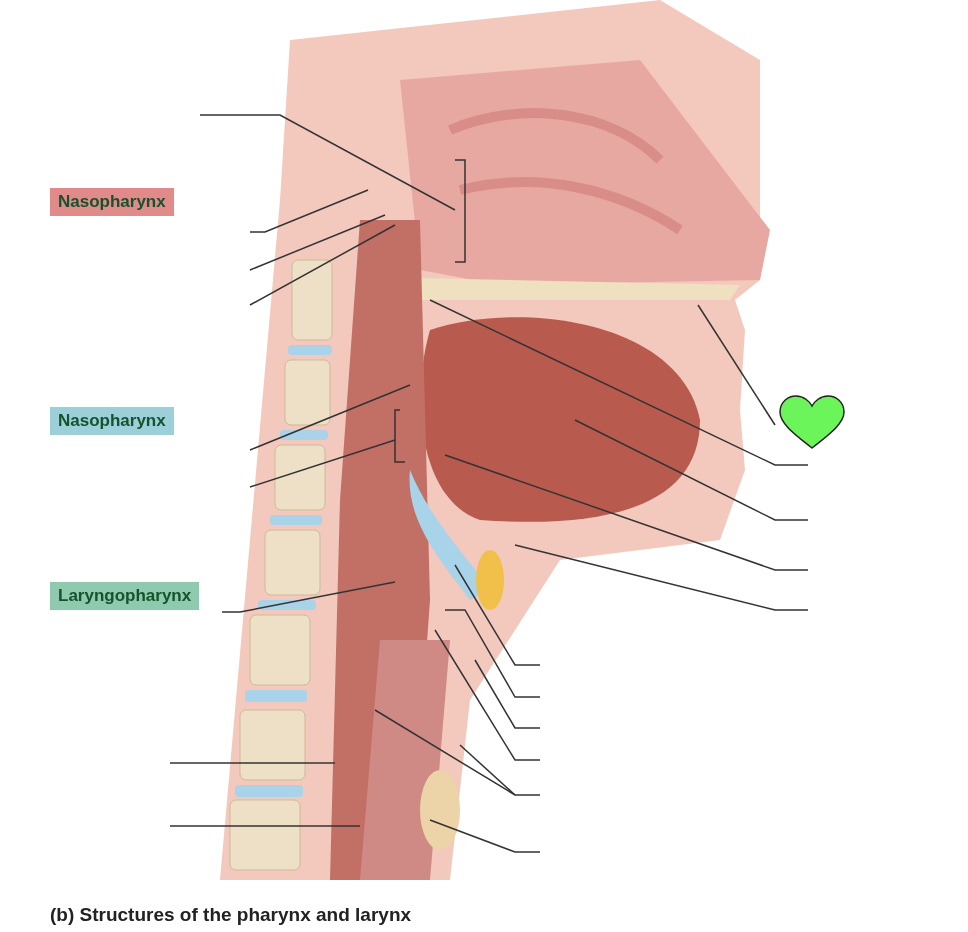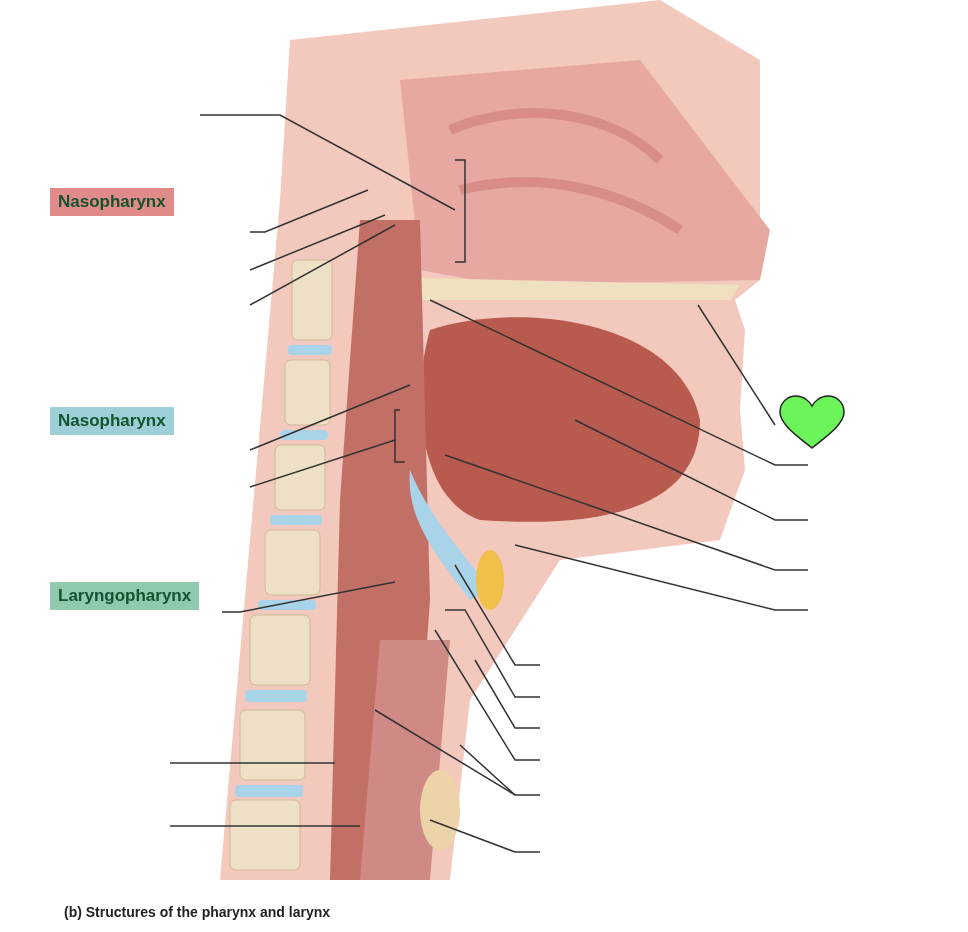--- a/index.html
+++ b/index.html
@@ -1,19 +1,19 @@
 <!DOCTYPE html>
 <html><head>
 <meta charset="utf-8">
 <style>
   html,body{margin:0;padding:0;background:#fff;}
   body{width:968px;height:932px;position:relative;overflow:hidden;font-family:"Liberation Sans",sans-serif;}
   .art{position:absolute;left:0;top:0;}
   .label{position:absolute;font-weight:bold;font-size:17px;color:#14532d;padding:4px 8px;line-height:20px;}
-  .caption{position:absolute;left:64px;top:904px;font-weight:bold;font-size:14px;color:#222;}
+  .caption{position:absolute;left:50px;top:904px;font-weight:bold;font-size:19px;color:#222;}
 </style>
 </head>
 <body>
 
 <svg class="art" width="968" height="932" viewBox="0 0 968 932">
 
   <path d="M290 40 L660 0 L760 60 L760 280 L735 300 L745 330 L740 410 L745 470 L720 540 L560 560 L470 700 L450 880 L220 880 L280 200 Z" fill="#f3c9bd"></path>
 
   <path d="M400 80 L640 60 L770 230 L760 280 L500 285 L420 270 Z" fill="#e7a8a2"></path>
   <path d="M450 130 C520 100 610 110 660 160" stroke="#d88d88" stroke-width="10" fill="none"></path>

